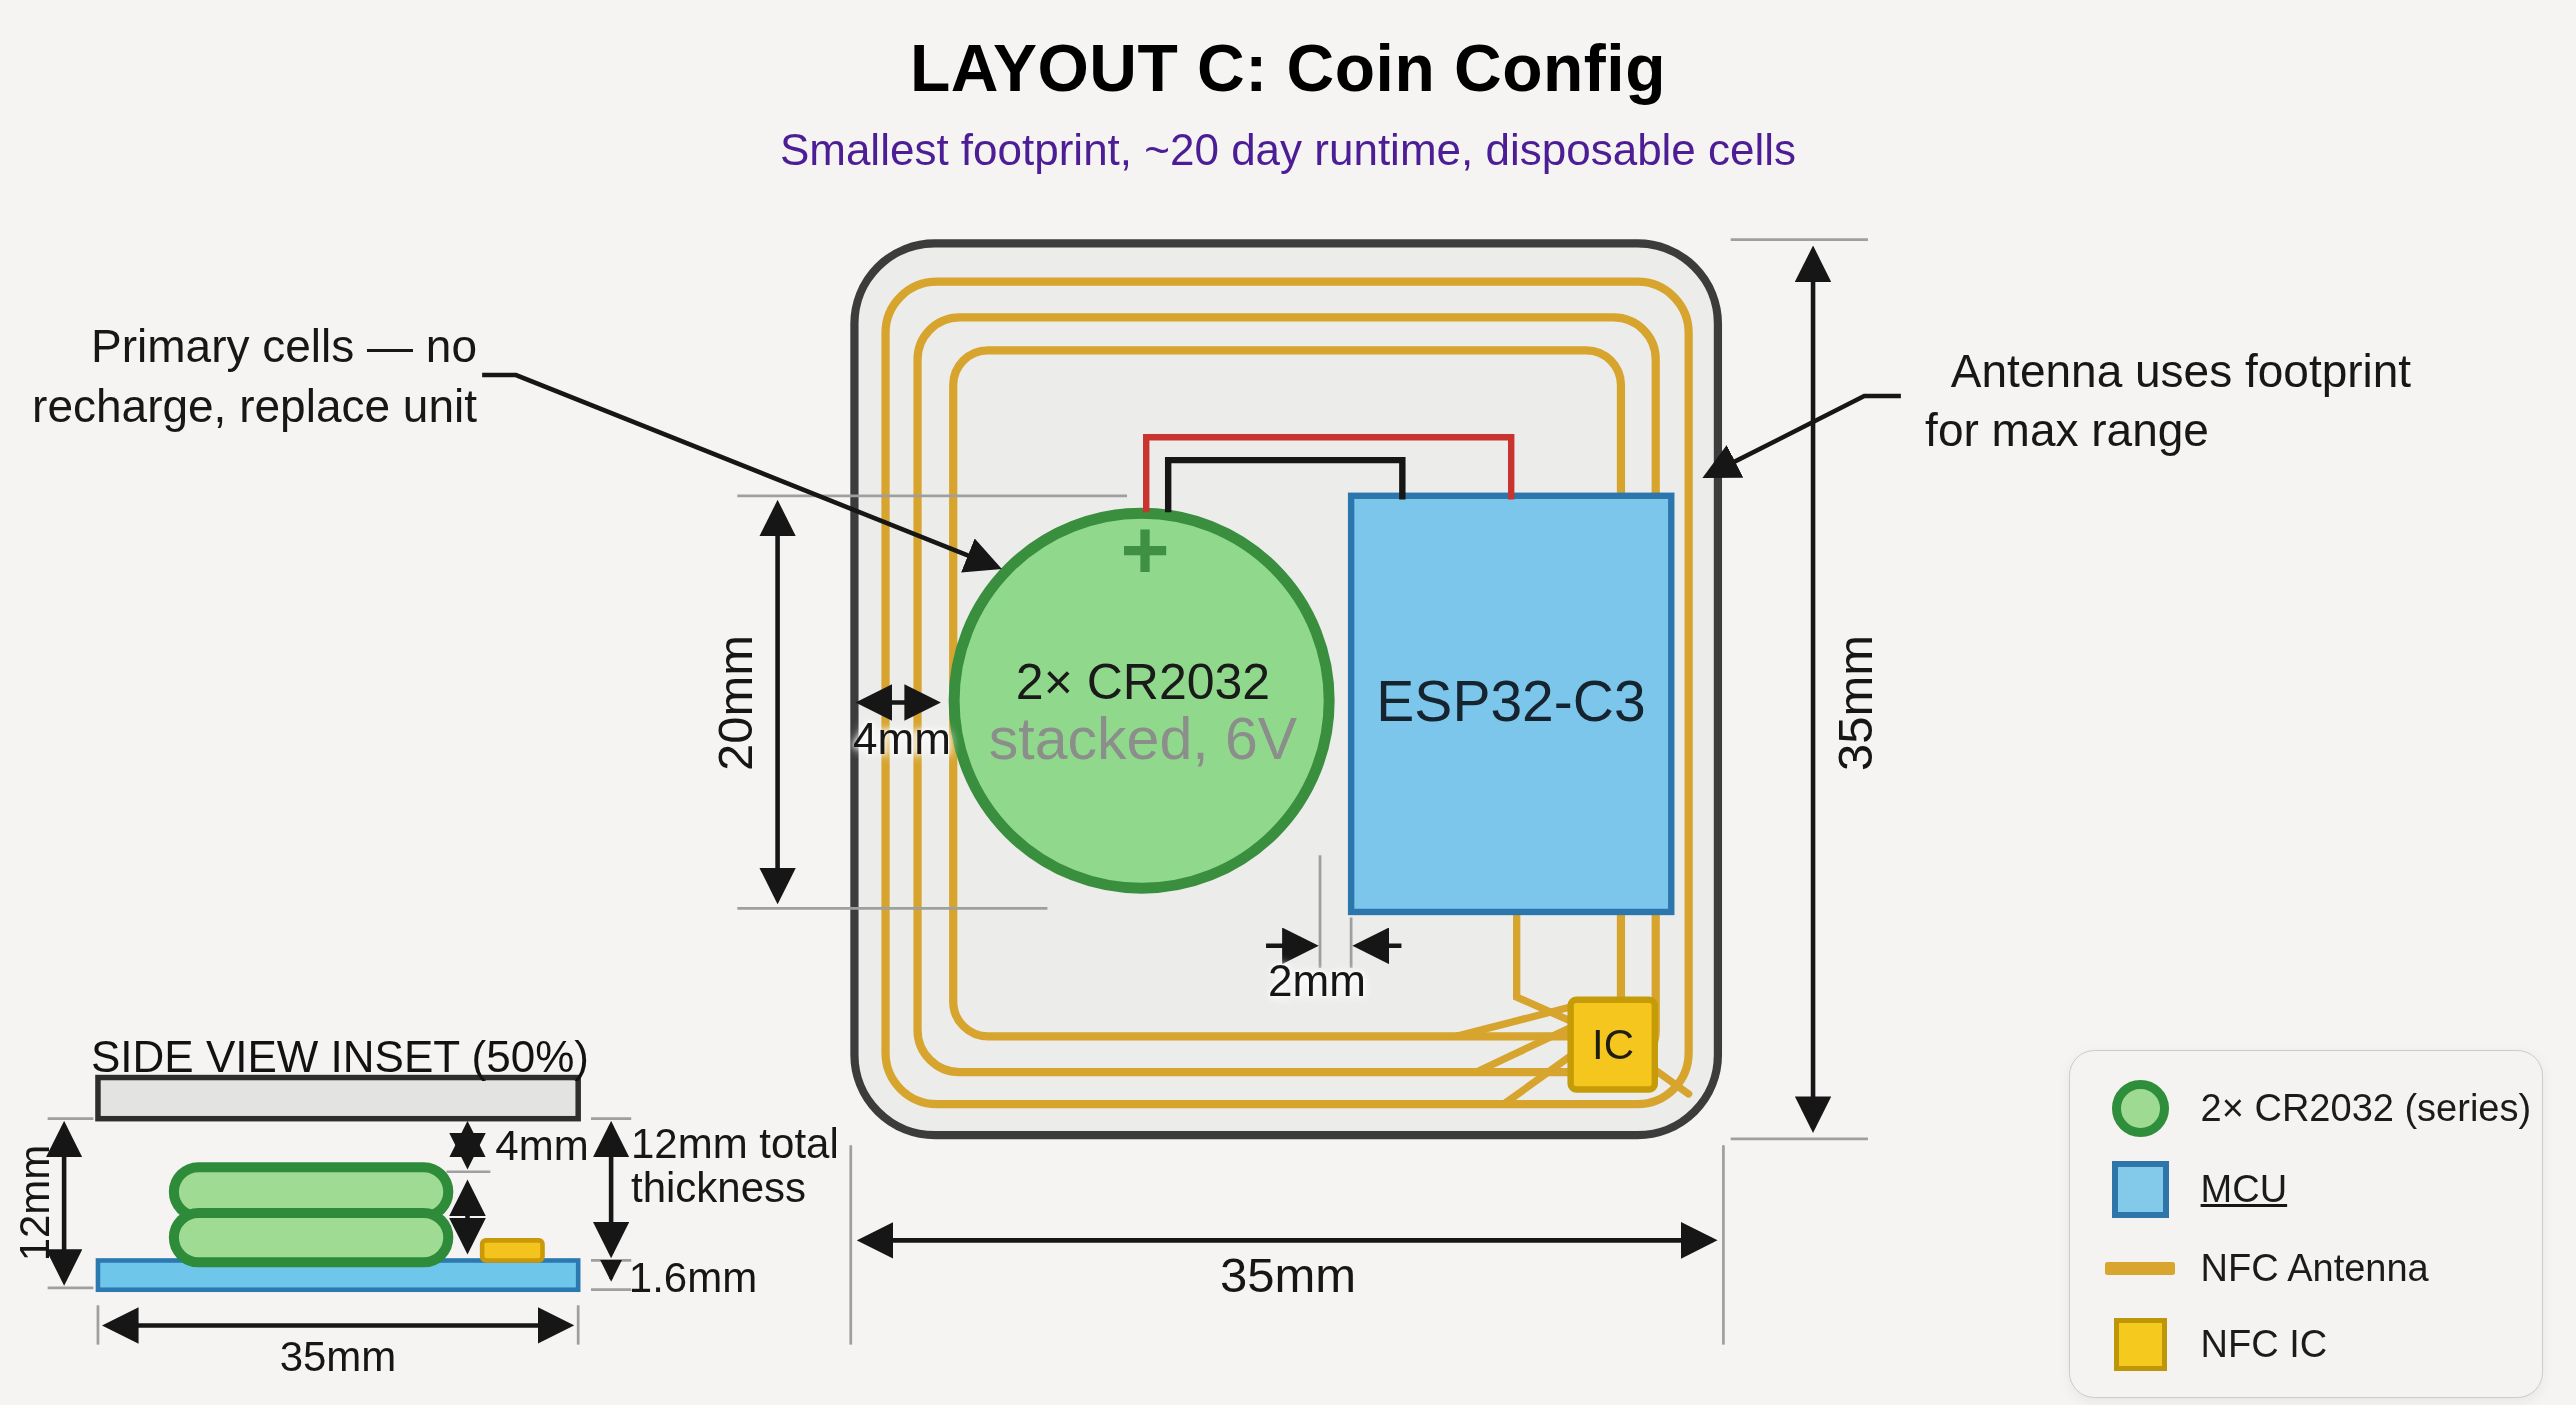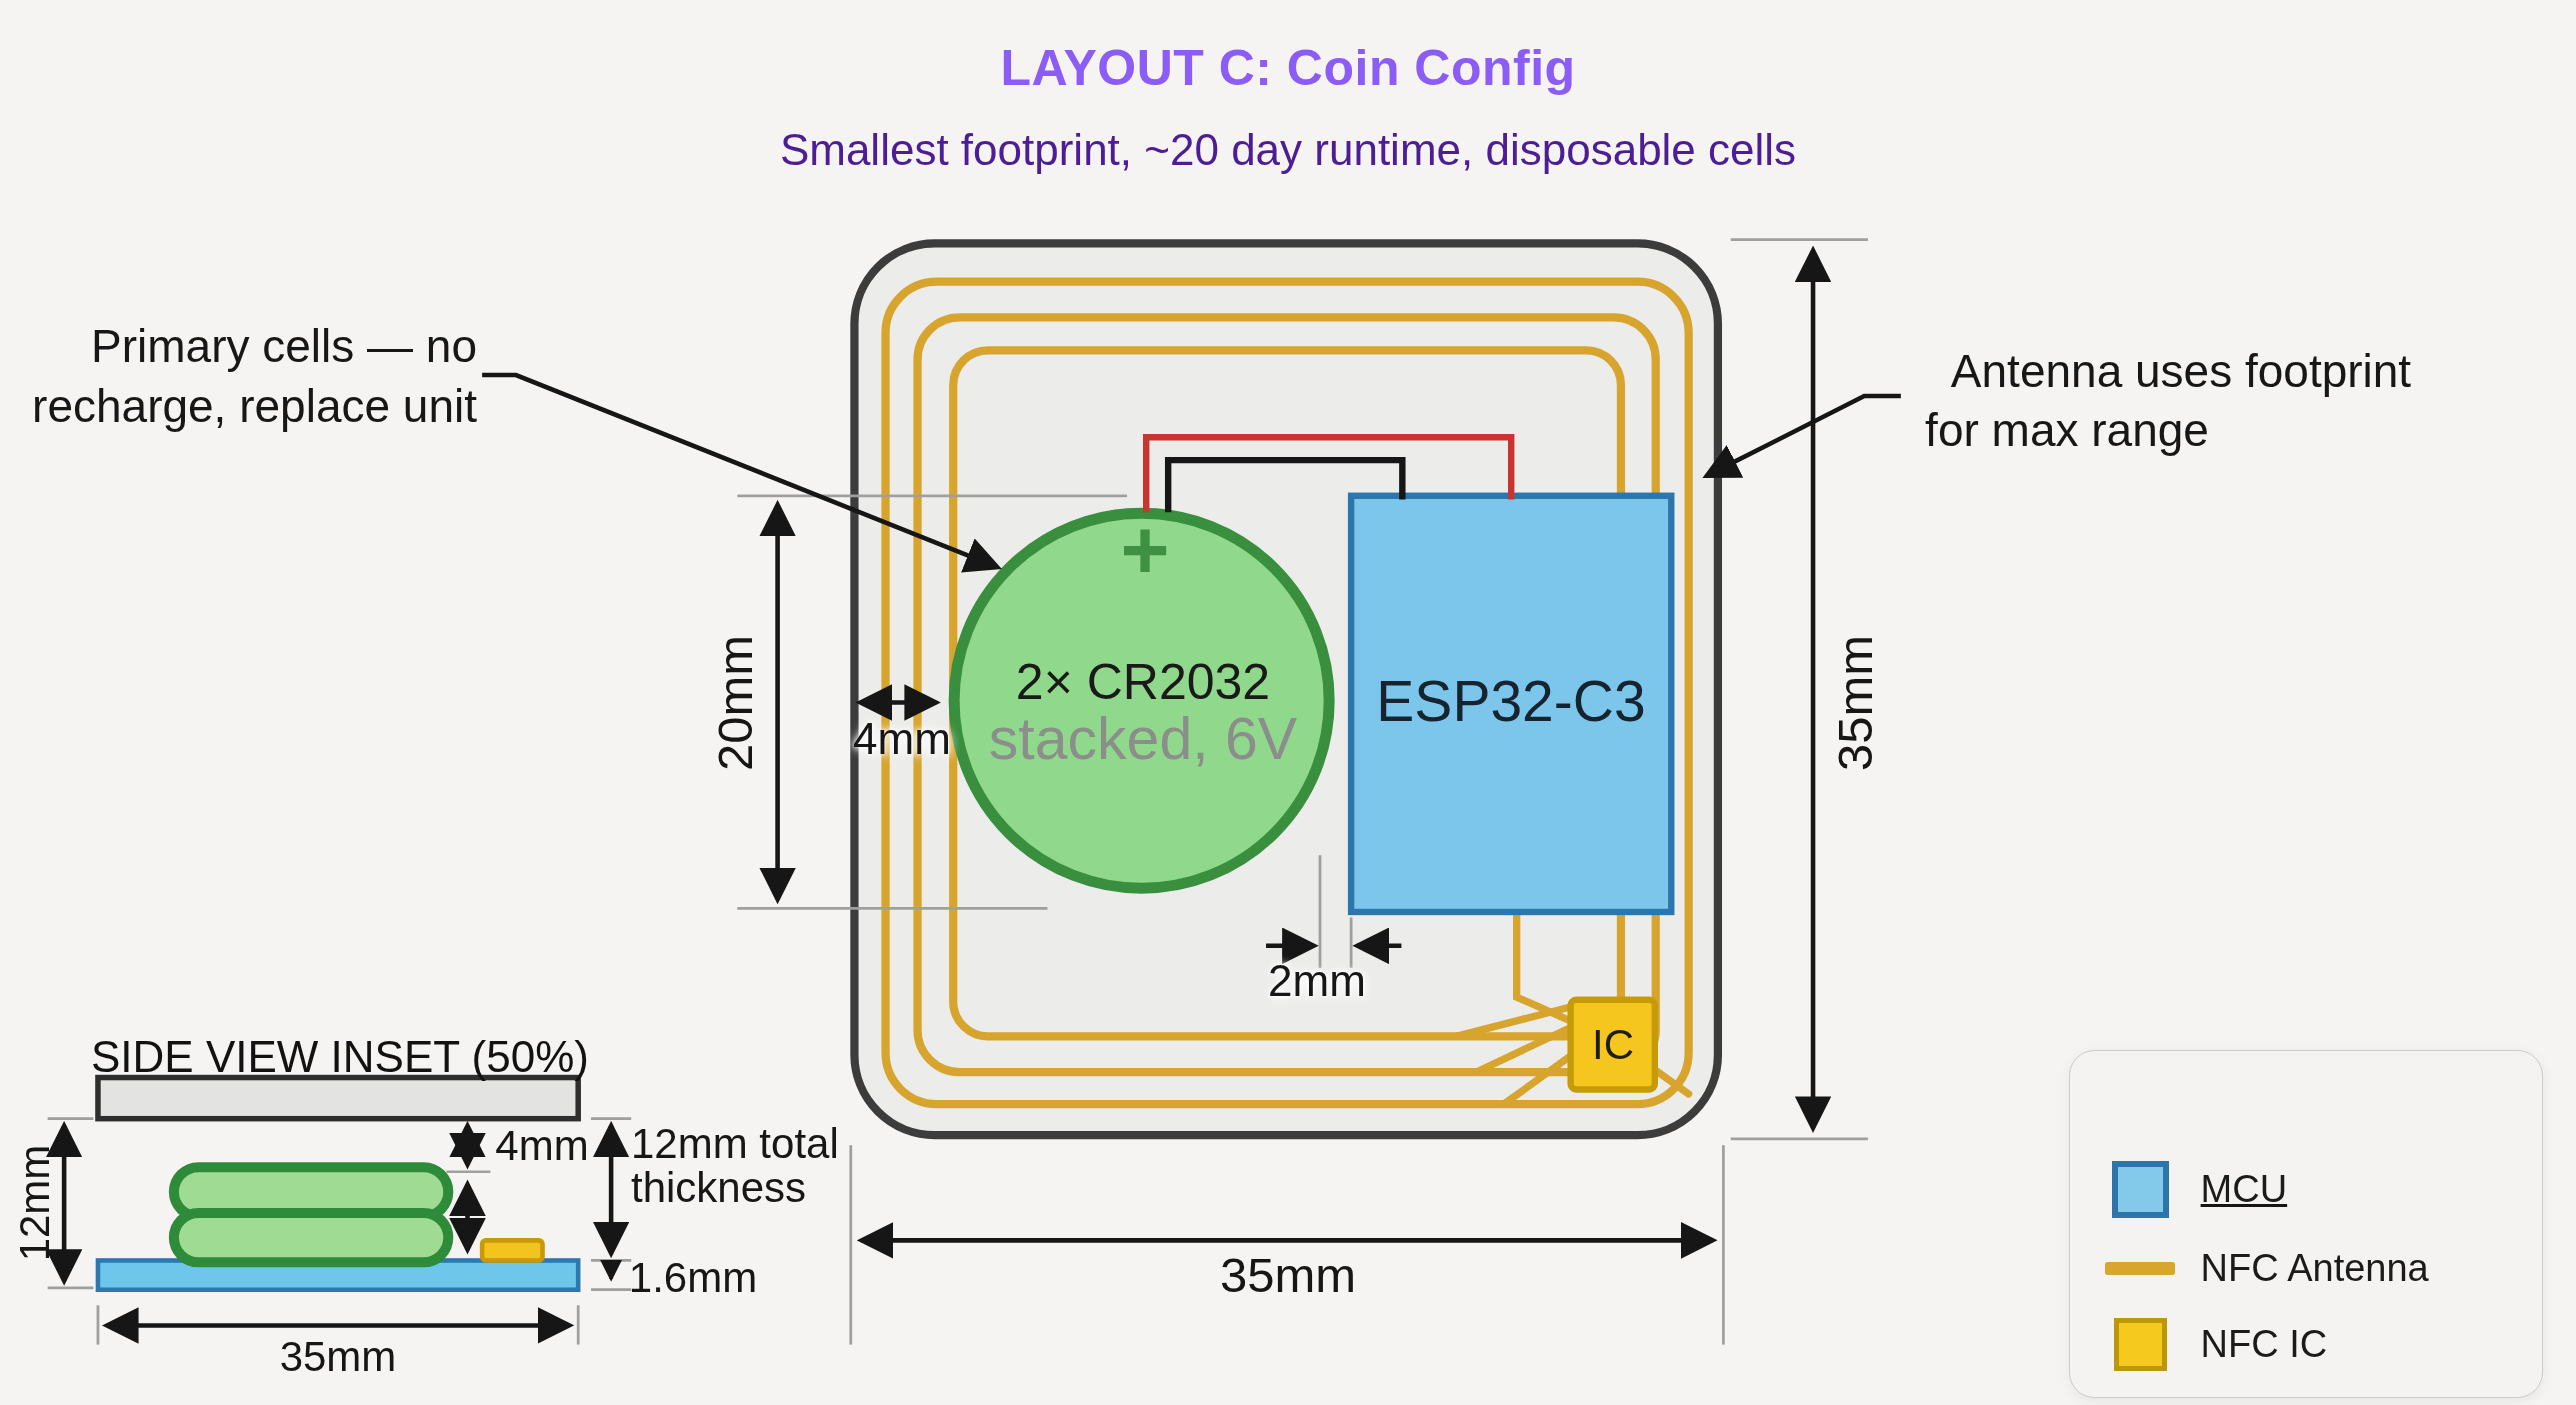--- a/index.html
+++ b/index.html
@@ -8,21 +8,21 @@
     position:relative;
     background:#f5f4f2;
     font-family:"Liberation Sans","DejaVu Sans",sans-serif;
     color:#161616;
     overflow:hidden;
   }
   svg.diagram { position:absolute; left:0; top:0; }
   .lbl { position:absolute; white-space:nowrap; transform:translate(-50%,-50%); color:#161616; }
   .rot { transform:translate(-50%,-50%) rotate(-90deg); }
   .halo { text-shadow:0 0 5.5px #fff, 0 0 11px #fff, 1.8px 1.8px 9.1px rgba(255,255,255,.95); }
-  .title { font-size:50px; font-weight:bold; letter-spacing:0.5px; color:#8b5cf6; }
+  .title { font-size:66px; font-weight:bold; letter-spacing:0.5px; color:#000000; }
   .subtitle { font-size:44px; color:#4c1d95; }
   .anno { font-size:46px; color:#171717; }
   .anno.right-align { transform:translate(-100%,-50%); text-align:right; }
   .dim { font-size:44px; }
   .dim-big { font-size:49px; }
   .comp-main { font-size:50px; color:#1a1a1a; }
   .comp-sub { font-size:59px; color:#8b8e8a; }
   .mcu-lbl { font-size:57px; color:#15242e; }
   .ic-lbl { font-size:42px; color:#1d1d10; }
   .plus { font-size:84px; font-weight:bold; color:#3f9043; }
@@ -152,20 +152,26 @@
 <div class="lbl dim-big" style="left:1288px; top:1275px;">35mm</div>
 
 <div class="lbl inset-title" style="left:340px; top:1057px;">SIDE VIEW INSET (50%)</div>
 <div class="lbl inset-lbl rot" style="left:35px; top:1203px;">12mm</div>
 <div class="lbl inset-lbl" style="left:542px; top:1146px;">4mm</div>
 <div class="wrapblock" style="left:631px; top:1122px;">12mm total thickness</div>
 <div class="lbl inset-lbl" style="left:693px; top:1278px;">1.6mm</div>
 <div class="lbl inset-lbl" style="left:338px; top:1357px;">35mm</div>
 
 <div class="legend">
+  <div class="legend-row" style="top:29px;">
+    <span class="swatch-box">
+        <span class="sw-circle"></span>
+      </span>
+    <span class="legend-label">2× CR2032 (series)</span>
+  </div>
   <div class="legend-row" style="top:110px;text-decoration:underline;">
     <span class="swatch-box">
         <span class="sw-square-blue"></span>
       </span>
     <span class="legend-label">MCU</span>
   </div>
   <div class="legend-row" style="top:196px;">
     <span class="swatch-box">
         <span class="sw-line"></span>
       </span>

